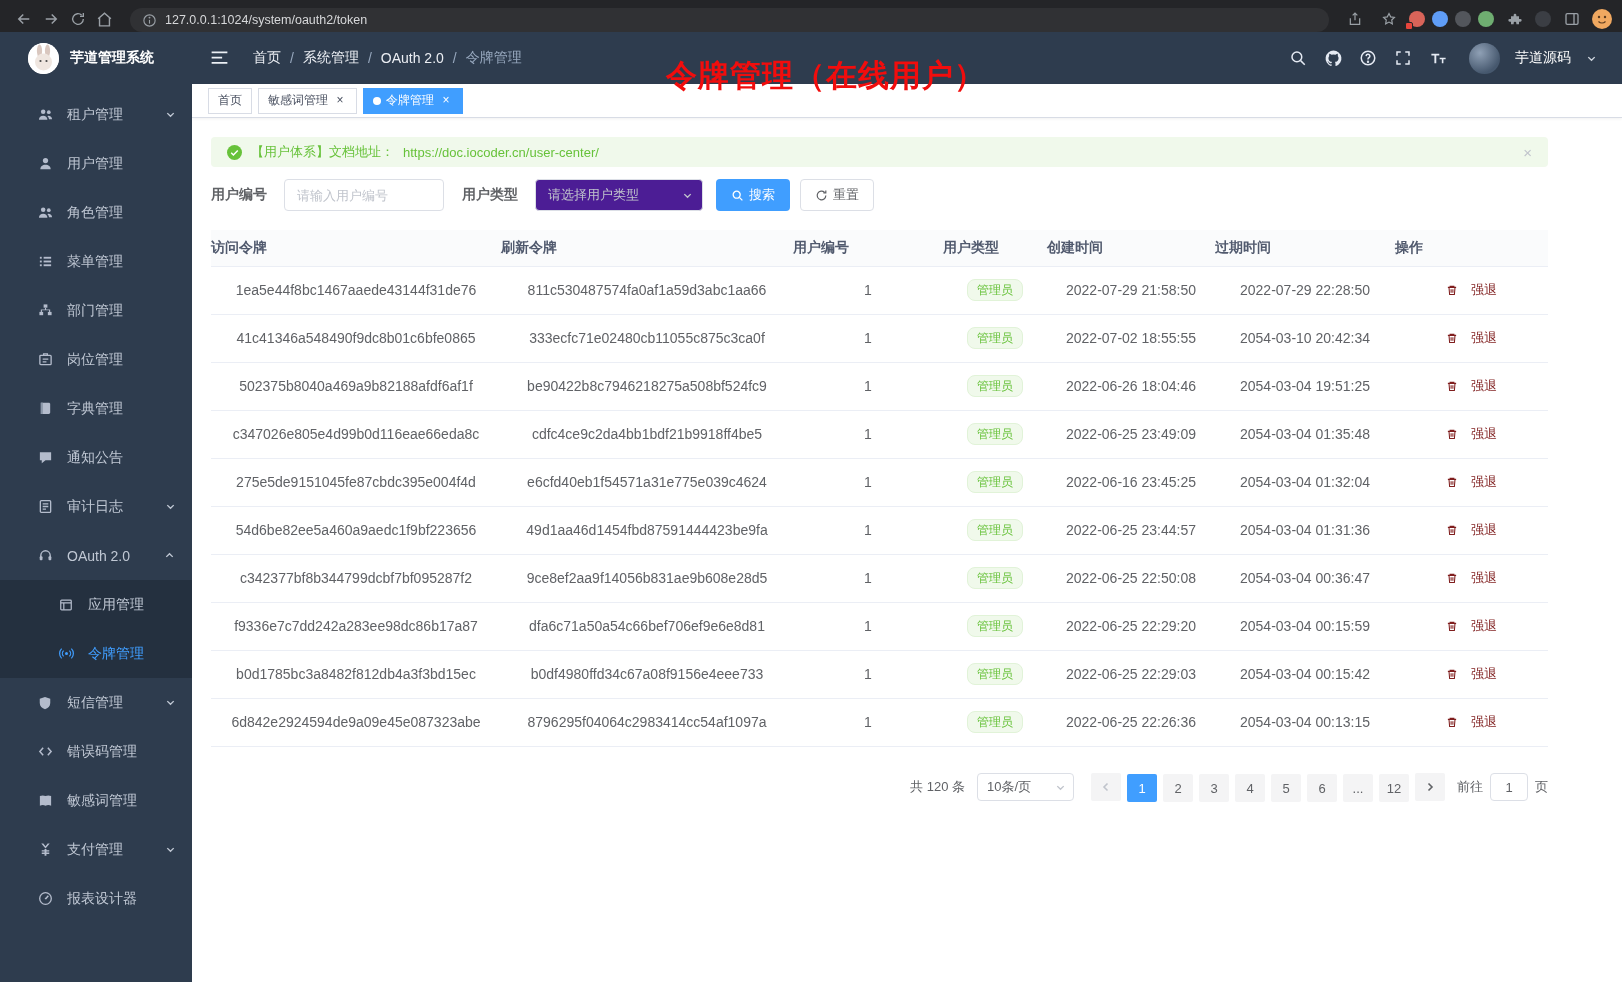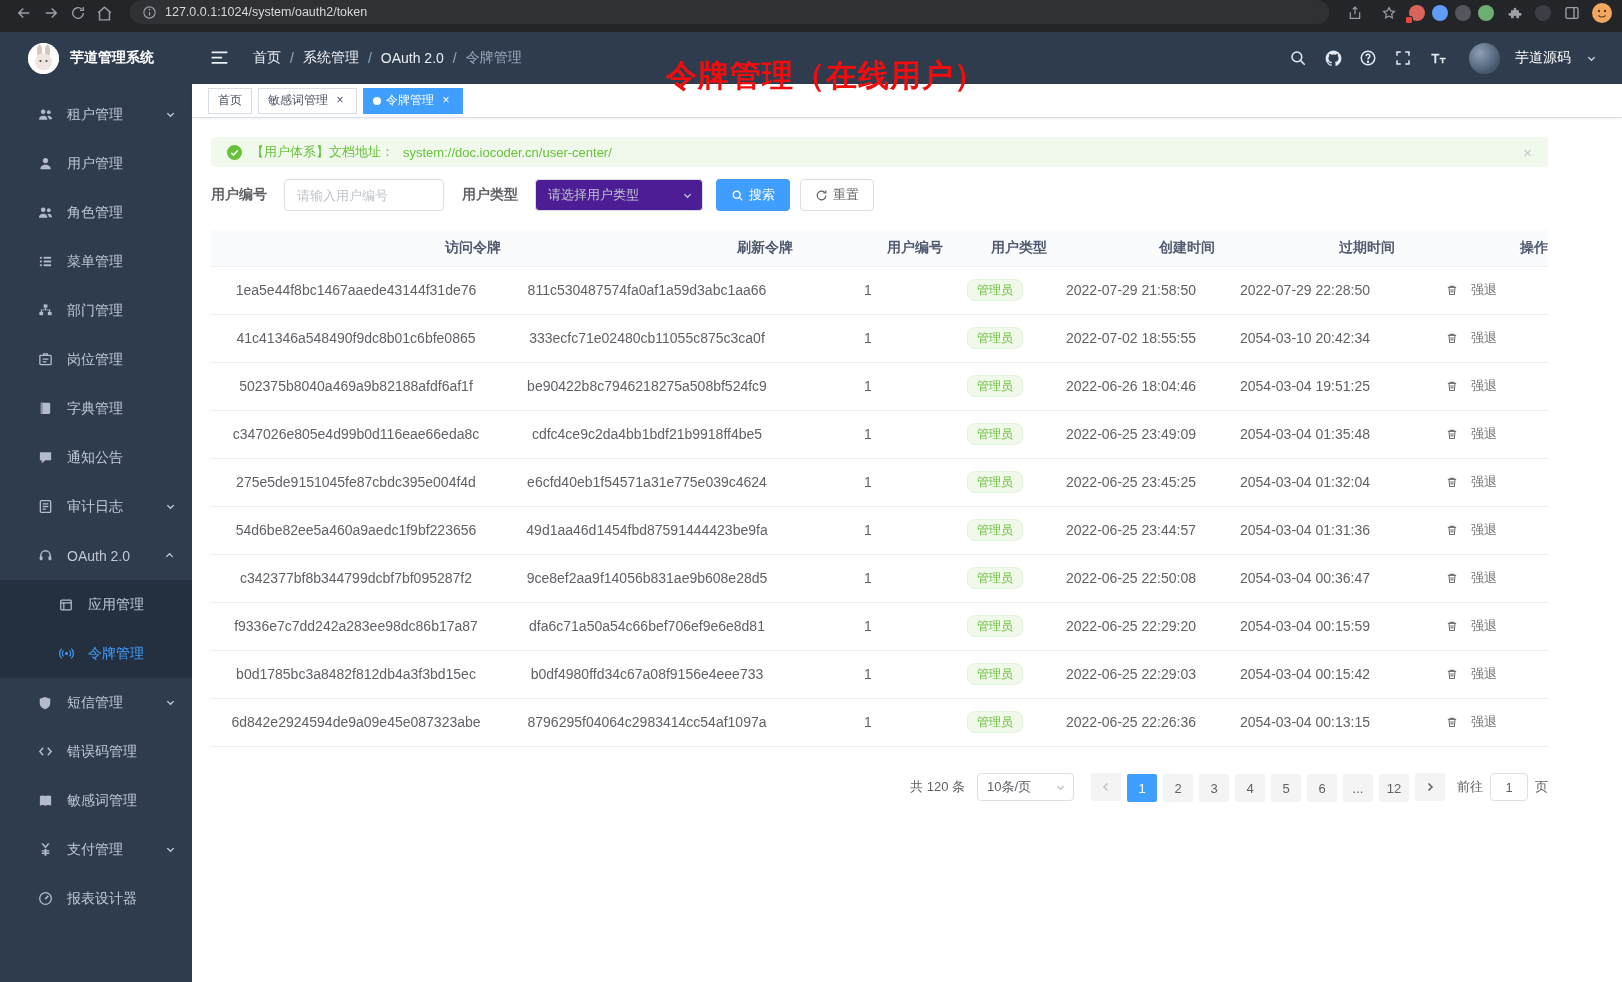--- a/index.html
+++ b/index.html
@@ -2,21 +2,21 @@
 <html><head>
 <meta charset="utf-8">
 <style>
   * { box-sizing:border-box; margin:0; padding:0; }
   html,body { width:1622px; height:982px; overflow:hidden; }
   body { font-family:"Liberation Sans","DejaVu Sans",sans-serif; background:#fff; position:relative; }
   button, input { font-family:inherit; }
   .ico { display:inline-flex; align-items:center; justify-content:center; line-height:1; }
 
   
-  .chrome { height:32px; background:#242528; display:flex; align-items:flex-start; padding:0 10px; }
+  .chrome { height:32px; background:#242528; display:flex; align-items:flex-end; padding:0 10px; }
   .chrome-btn { width:27px; height:26px; display:flex; align-items:center; justify-content:center; color:#9aa0a6; cursor:pointer; flex-shrink:0; }
   .addr { flex:1; height:24px; margin:0 12px; background:#303134; border-radius:12px; display:flex; align-items:center; gap:8px; padding:0 12px; color:#d7d8da; font-size:12.5px; cursor:text; min-width:0; }
   .addr .ico { color:#9aa0a6; flex-shrink:0; }
   .addr-text { white-space:nowrap; overflow:hidden; }
   .chrome-right { display:flex; align-items:center; gap:7px; flex-shrink:0; color:#9aa0a6; }
   .ext-dot { width:16px; height:16px; border-radius:50%; position:relative; }
   .badge-red { position:absolute; left:-4px; bottom:-3px; width:8px; height:8px; background:#e8453c; border-radius:2px; border:1px solid #242528; }
 
   
   .app { display:flex; height:950px; }
@@ -65,24 +65,24 @@
 
   .filters { display:flex; align-items:center; margin-bottom:19px; }
   .f-label { font-weight:700; font-size:14px; color:#606266; margin-right:17px; white-space:nowrap; }
   .f-input { width:160px; height:32px; border:1px solid #dcdfe6; border-radius:4px; padding:0 12px; font-size:13px; color:#606266; margin-right:18px; outline:none; }
   .f-input::placeholder { color:#c0c4cc; }
   .f-select { width:168px; height:32px; border:1px solid #dcdfe6; border-radius:4px; display:flex; align-items:center; justify-content:space-between; padding:0 9px 0 12px; font-size:13px; color:#c0c4cc; margin-right:12px; cursor:pointer; background:#4c1d95; }
   .btn-primary { height:32px; background:#409eff; color:#fff; border:none; border-radius:4px; padding:0 15px; font-size:13px; display:inline-flex; align-items:center; gap:5px; cursor:pointer; margin-left:1px; }
   .btn-plain { height:32px; background:#fff; color:#606266; border:1px solid #dcdfe6; border-radius:4px; padding:0 14px; font-size:13px; display:inline-flex; align-items:center; gap:5px; cursor:pointer; margin-left:10px; }
 
   table { width:100%; border-collapse:collapse; table-layout:fixed; }
-  th { height:36px; font-size:14px; color:#515a6e; font-weight:700; border-bottom:1px solid #ebeef5; background:#fafbfc; text-align:right; }
+  th { height:36px; font-size:14px; color:#515a6e; font-weight:700; border-bottom:1px solid #ebeef5; background:#fafbfc; text-align:left; }
   td { height:48px; font-size:14px; color:#606266; border-bottom:1px solid #ebeef5; text-align:center; white-space:nowrap; overflow:hidden; }
   .badge { display:inline-block; padding:2px 9px; font-size:12px; color:#67c23a; background:#f0f9eb; border:1px solid #e1f3d8; border-radius:8px; line-height:16px; }
-  .action-link { color:#737373; font-size:13px; cursor:pointer; display:inline-flex; align-items:center; gap:13px; text-decoration:none; }
+  .action-link { color:#7f1d1d; font-size:13px; cursor:pointer; display:inline-flex; align-items:center; gap:13px; text-decoration:none; }
 
   .pagination { display:flex; align-items:center; justify-content:flex-end; margin-top:26px; font-size:13px; color:#606266; }
   .pg-total { margin-right:12px; }
   .pg-size { width:97px; height:28px; border:1px solid #dcdfe6; border-radius:4px; display:flex; align-items:center; justify-content:space-between; padding:0 7px 0 9px; color:#606266; margin-right:14px; cursor:pointer; background:#fff; }
   .pg-size .ico, .f-select .ico { color:#c0c4cc; }
   .pg-btn { min-width:30px; height:28px; background:#f4f4f5; border:none; border-radius:2px; margin:0 3px; display:inline-flex; align-items:center; justify-content:center; font-size:13px; color:#606266; cursor:pointer; padding:0 6px; }
   .pg-btn.active { background:#409eff; color:#fff; }
   .pg-btn.prev { color:#c0c4cc; }
   .pg-goto { margin-left:9px; display:flex; align-items:center; gap:7px; }
   .pg-input { width:38px; height:28px; border:1px solid #dcdfe6; border-radius:4px; text-align:center; font-size:13px; color:#606266; outline:none; }
@@ -442,21 +442,21 @@
 
     <div class="content">
       <div class="alert">
         <span class="ico">
             <svg viewBox="0 0 16 16" width="15" height="15">
               <circle cx="8" cy="8" r="8" fill="#67c23a"></circle>
               <path d="M4.5 8.3l2.3 2.3 4.7-4.8" stroke="#fff" stroke-width="1.6" fill="none"></path>
             </svg>
           </span>
         <span>【用户体系】文档地址：</span>
-        <a>system://doc.iocoder.cn/user-center/</a>
+        <a>https://doc.iocoder.cn/user-center/</a>
         <span class="alert-close">×</span>
       </div>
 
       <div class="filters">
         <span class="f-label">用户编号</span>
         <input class="f-input" placeholder="请输入用户编号" style="">
         <span class="f-label">用户类型</span>
         <div class="f-select">
           <span>请选择用户类型</span>
           <span class="ico">
@@ -569,21 +569,21 @@
                     </svg>
                   </span>
                   <span>强退</span>
                 </a></td>
             </tr>
             <tr>
               <td>275e5de9151045fe87cbdc395e004f4d</td>
               <td>e6cfd40eb1f54571a31e775e039c4624</td>
               <td>1</td>
               <td><span class="badge">管理员</span></td>
-              <td>2022-06-25 23:45:25</td>
+              <td>2022-06-16 23:45:25</td>
               <td>2054-03-04 01:32:04</td>
               <td><a class="action-link">
                   <span class="ico">
                     <svg viewBox="0 0 16 16" width="12" height="12" fill="none" stroke="currentColor" stroke-width="1.4">
                       <path d="M2.5 4.5h11M5.5 4.5V3h5v1.5M4 4.5l.8 9.5h6.4l.8-9.5M6.8 7v4.5M9.2 7v4.5"></path>
                     </svg>
                   </span>
                   <span>强退</span>
                 </a></td>
             </tr>

